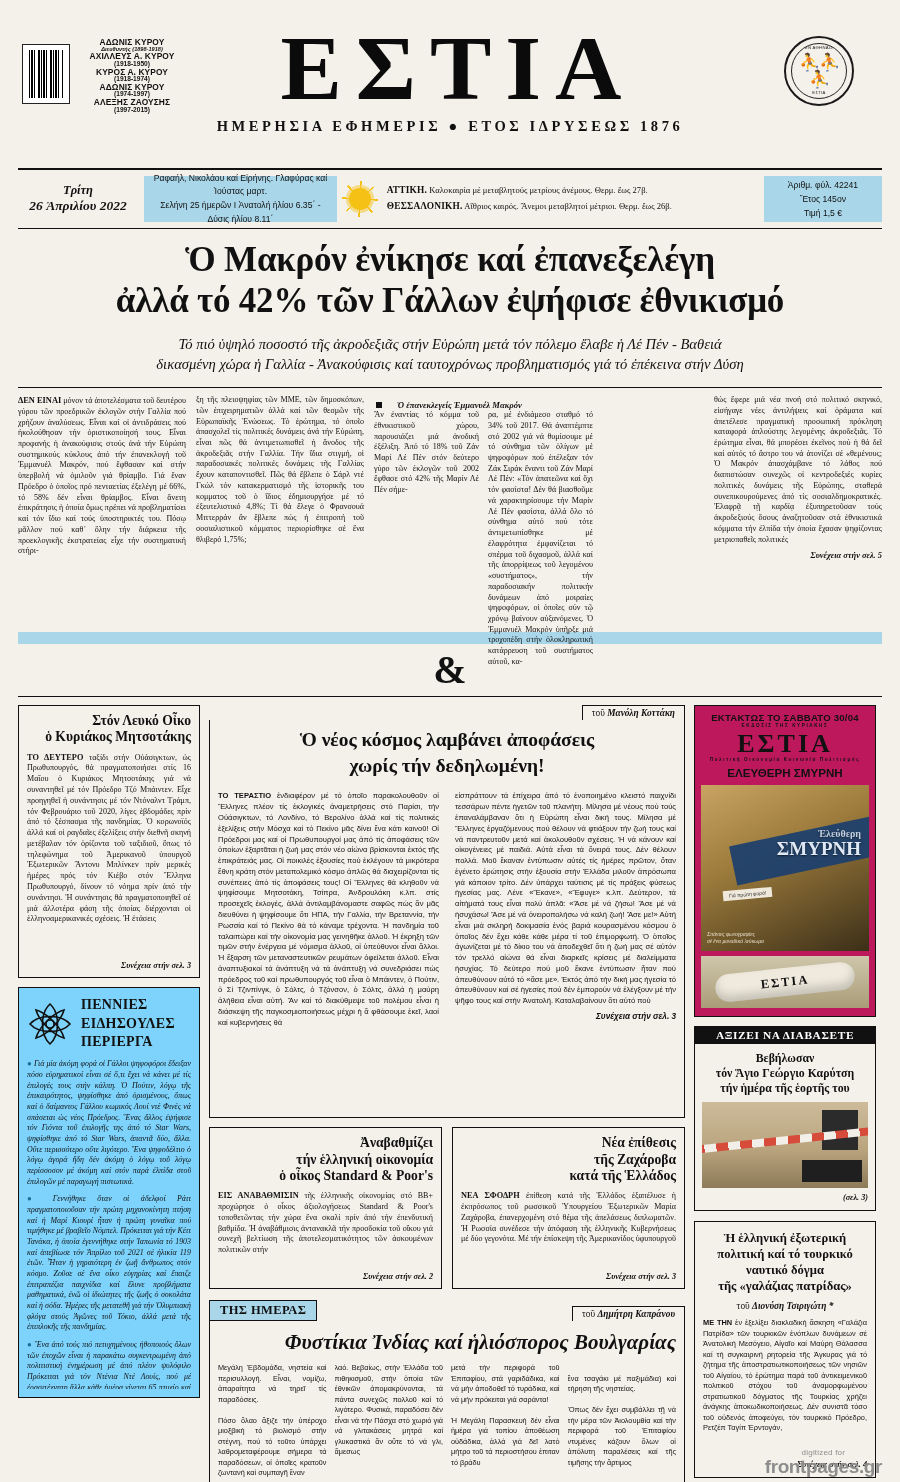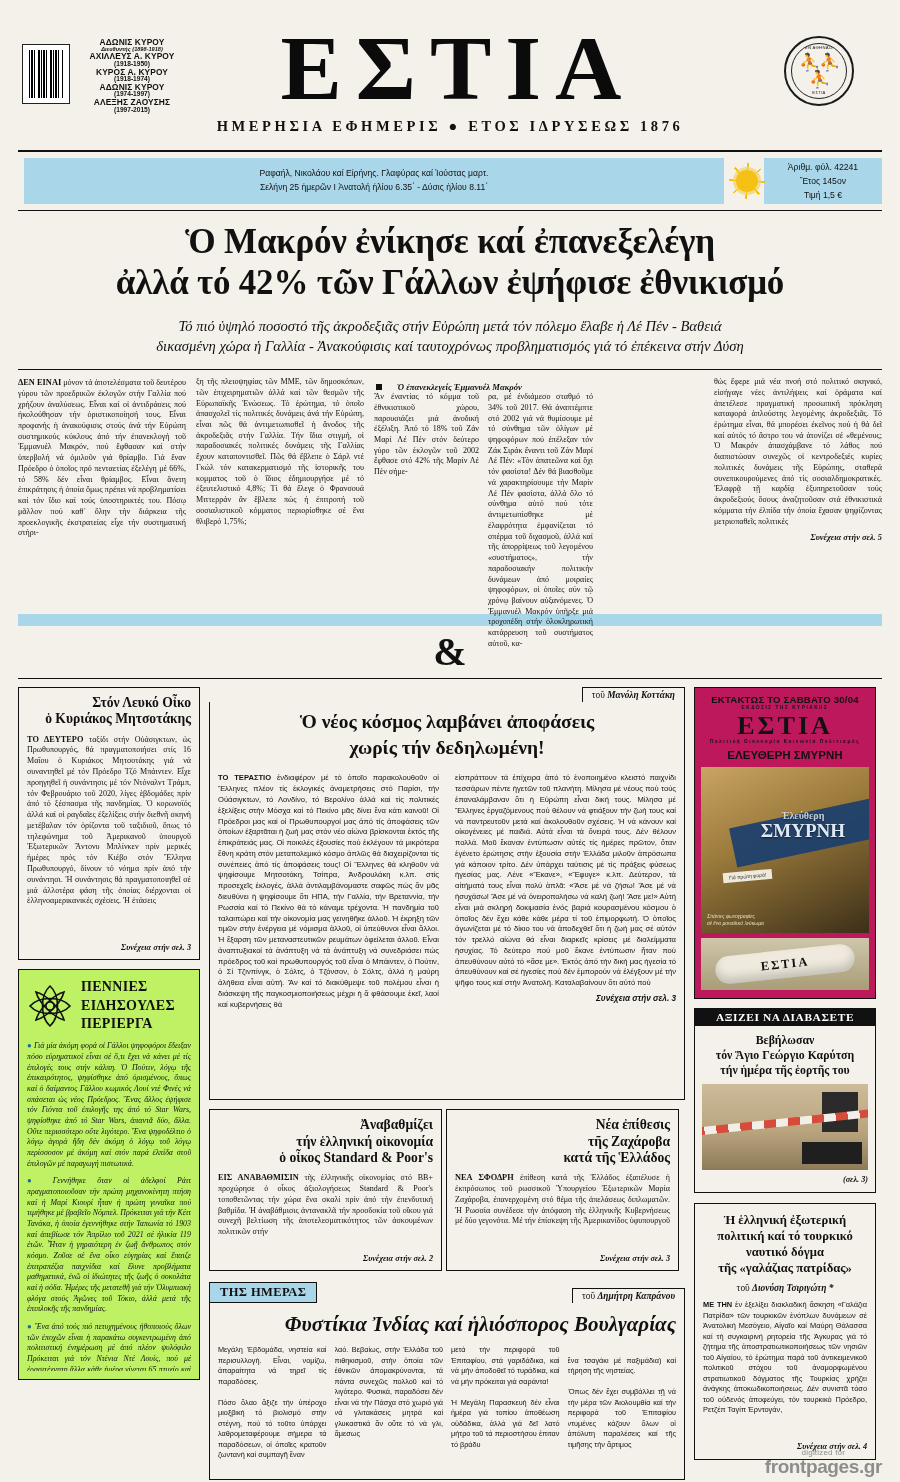--- a/index.html
+++ b/index.html
@@ -10,21 +10,21 @@
     color:#111;
     overflow:hidden;
     position:relative;
   }
   .page{
     position:relative;width:900px;height:1482px;
     background:#f4f1ea;
     box-sizing:border-box;
   }
   
-  .masthead{position:relative;height:150px;padding:0 18px;box-sizing:border-box;}
+  .masthead{position:relative;height:168px;padding:0 18px;box-sizing:border-box;}
   .barcode-block{position:absolute;left:22px;top:44px;width:46px;height:58px;
      border:1px solid #222;background:#fff;display:flex;align-items:center;justify-content:center;}
   .barcode{width:34px;height:48px;
      background:repeating-linear-gradient(90deg,#000 0 1px,#fff 1px 2px,#000 2px 4px,#fff 4px 5px,#000 5px 6px,#fff 6px 9px,#000 9px 11px,#fff 11px 12px);}
   .founders{position:absolute;left:72px;top:38px;width:120px;text-align:center;
      font-family:"Liberation Sans",sans-serif;line-height:1.02;}
   .founders .nm{font-size:8.4px;font-weight:700;letter-spacing:.1px;}
   .founders .yr{font-size:6.6px;font-weight:700;}
   .founders .sub{font-size:5.6px;font-style:italic;font-weight:700;}
   .logo-wrap{position:absolute;left:0;right:0;top:24px;text-align:center;}
@@ -106,39 +106,39 @@
   .grid{display:flex;margin:8px 18px 0;gap:9px;}
   .col-left{width:182px;}
   .col-mid{width:476px;}
   .col-right{width:182px;}
   .boxed{border:1px solid #111;padding:7px 8px;box-sizing:border-box;}
   .hl-c{text-align:right;font-weight:700;line-height:1.2;}
   .hl-18{font-size:13.6px;}
   .bodytxt{font-size:8.05px;line-height:1.34;text-align:justify;margin-top:6px;overflow:hidden;}
   .bodytxt b{font-size:8.3px;}
   
-  .pennies{background:#bef264;border:1px solid #111;margin-top:9px;padding:8px;box-sizing:border-box;}
+  .pennies{background:#7dd3fc;border:1px solid #111;margin-top:9px;padding:8px;box-sizing:border-box;}
   .pennies-top{display:flex;align-items:center;gap:8px;}
   .flower{width:46px;height:46px;flex:none;position:relative;}
   .pen-words{font-weight:700;font-size:14px;line-height:1.35;letter-spacing:.3px;}
   .pen-items{margin-top:7px;font-size:7.9px;line-height:1.35;font-style:italic;text-align:justify;}
   .pen-items p{margin:0 0 7px 0;text-indent:0;}
   .pen-items .bul{color:#1a6f9c;font-style:normal;font-weight:700;}
   
   .kotakis-tag{display:flex;justify-content:flex-end;}
   .tagbox{border:1px solid #111;border-bottom:none;padding:2px 9px;font-size:9.4px;}
   .tagbox i{font-weight:700;}
   .op-head{text-align:center;font-weight:700;font-size:19.5px;line-height:1.24;
      padding:8px 6px 2px;}
   .op-cols{display:flex;gap:16px;margin-top:11px;}
   .op-cols .c{width:228px;font-size:8.05px;line-height:1.355;text-align:justify;overflow:hidden;}
   .op-cols .c.sans{font-family:"Liberation Sans",sans-serif;font-size:7.6px;line-height:1.42;}
   .op-cols .c b{font-weight:700;}
   
-  .two{display:flex;gap:4px;margin-top:9px;}
+  .two{display:flex;gap:10px;margin-top:9px;}
   .two .bx{width:233px;border:1px solid #111;padding:7px 8px;box-sizing:border-box;}
   
   .daybar{display:flex;align-items:flex-end;justify-content:space-between;margin-top:11px;}
   .daybar .lbl{border:1px solid #111;background:#a9d6e8;padding:2px 10px;
      font-weight:700;font-size:12.5px;letter-spacing:.4px;}
   .daybar .aut{border:1px solid #111;border-bottom:none;padding:2px 9px;font-size:9.4px;}
   .dayhead{text-align:right;font-weight:700;font-style:italic;font-size:21px;padding:9px 0 3px;}
   .day4{display:flex;gap:8px;margin-top:5px;}
   .day4 .c{width:110px;font-family:"Liberation Sans",sans-serif;font-size:7.3px;
      line-height:1.44;text-align:justify;overflow:hidden;}
@@ -148,21 +148,21 @@
      font-family:"Liberation Sans",sans-serif;}
   .promo .estia{text-align:center;font-weight:700;font-size:26px;letter-spacing:3px;line-height:1;margin-top:3px;}
   .promo .tiny{text-align:center;font-size:4.6px;letter-spacing:1.6px;font-weight:700;
      font-family:"Liberation Sans",sans-serif;}
   .promo .smyrni{text-align:center;font-weight:700;font-size:11.6px;margin-top:4px;
      font-family:"Liberation Sans",sans-serif;}
   .promo .cover{height:166px;margin-top:6px;position:relative;overflow:hidden;
      background:linear-gradient(155deg,#c9a463 0%,#9c7b3c 40%,#3c2f18 100%);}
   .promo .cover .band2{position:absolute;left:18%;top:24%;width:120%;height:40px;
      background:#1b3f6e;transform:rotate(-12deg);opacity:.92;}
-  .promo .cover .tl{position:absolute;right:24px;top:44px;text-align:center;color:#dfe9f5;
+  .promo .cover .tl{position:absolute;right:8px;top:44px;text-align:right;color:#dfe9f5;
      font-weight:700;line-height:1;text-shadow:0 1px 2px rgba(0,0,0,.6);}
   .promo .cover .tl .a{font-size:10px;display:block;opacity:.85;}
   .promo .cover .tl .b{font-size:19px;display:block;}
   .promo .cover .note{position:absolute;left:22px;top:104px;background:#efe9dc;
      padding:2px 6px;font-size:5px;transform:rotate(-5deg);color:#333;
      font-family:"Liberation Sans",sans-serif;}
   .promo .cover .ft{position:absolute;left:6px;bottom:6px;color:#e8dfc8;font-size:5.6px;
      line-height:1.3;font-style:italic;}
   .promo .roll{height:52px;margin-top:5px;position:relative;overflow:hidden;
      background:linear-gradient(180deg,#cfc6ab 0%,#a99c77 100%);}
@@ -225,26 +225,40 @@
       <div class="inner">
         <div class="ring-t">ΕΝ ΑΘΗΝΑΙΣ</div>
         <div class="fig">⛹⛹⛹</div>
         <div class="ring-b">ΕΣΤΙΑ</div>
       </div>
     </div>
   </div>
   <div class="rule-thick"></div>
 
   <div class="infobar">
+    <div class="ib-date">
+      <div class="d1">Τρίτη</div>
+      <div class="d2">26 Ἀπριλίου 2022</div>
+    </div>
     <div class="ib-saints">
       <div>Ραφαήλ, Νικολάου καί Εἰρήνης. Γλαφύρας καί Ἰούστας μαρτ.</div>
       <div>Σελήνη 25 ἡμερῶν Ι Ἀνατολή ἡλίου 6.35΄ - Δύσις ἡλίου 8.11΄</div>
     </div>
     <div class="ib-sun">
       <div class="sunicon"></div>
+    </div>
+    <div class="ib-weather">
+      <div>
+        <b>ΑΤΤΙΚΗ.</b>
+        <span>Καλοκαιρία μέ μεταβλητούς μετρίους ἀνέμους. Θερμ. ἕως 27β.</span>
+      </div>
+      <div>
+        <b>ΘΕΣΣΑΛΟΝΙΚΗ.</b>
+        <span>Αἴθριος καιρός. Ἄνεμοι μεταβλητοί μέτριοι. Θερμ. ἕως 26β.</span>
+      </div>
     </div>
     <div class="ib-issue">
       <div>Ἀριθμ. φύλ. 42241</div>
       <div>Ἔτος 145ον</div>
       <div>Τιμή 1,5 €</div>
     </div>
   </div>
   <div class="rule-thin"></div>
 
   <div class="lead-head">

